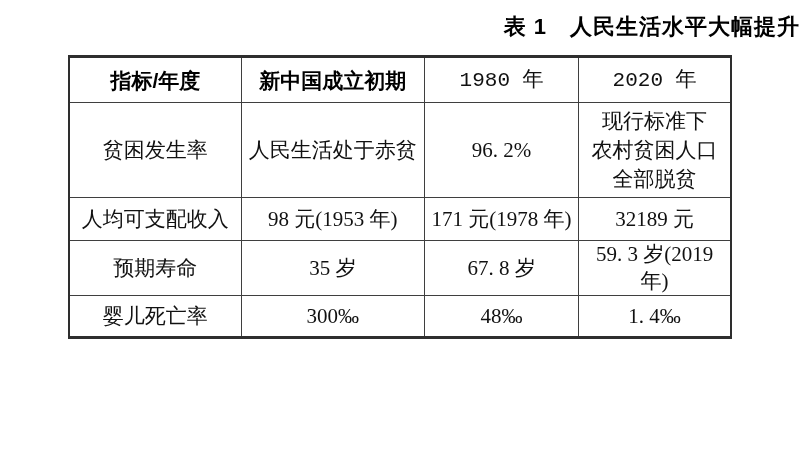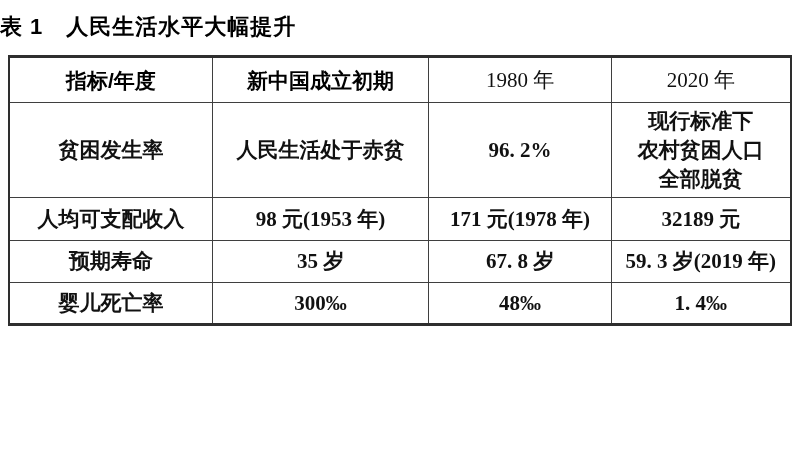--- a/index.html
+++ b/index.html
@@ -14,59 +14,59 @@
     background: #ffffff;
     color: #111111;
     font-family: "Liberation Serif", "DejaVu Serif", serif;
     overflow: hidden;
   }
   .caption {
     margin-top: 11px;
     margin-bottom: 0;
     height: 36px;
     line-height: 32px;
-    text-align: left;
+    text-align: right;
     font-family: "Liberation Sans", "DejaVu Sans", sans-serif;
     font-weight: 700;
     font-size: 22px;
     letter-spacing: 1px;
     color: #000000;
   }
   table.main {
     table-layout: fixed;
     border-collapse: collapse;
-    width: 784px;
+    width: 664px;
     margin: 8px auto 4px auto;
     border: 2px solid #2e2e2e;
     border-top-width: 3px;
     border-bottom-width: 3px;
   }
   col.c1 { width: 26.0%; }
   col.c2 { width: 27.7%; }
   col.c3 { width: 23.3%; }
   col.c4 { width: 23.0%; }
   th, td {
     border: 1px solid #3f3f3f;
     text-align: center;
     vertical-align: middle;
     padding: 0 2px;
     font-size: 21px;
     line-height: 27px;
     white-space: pre-line;
-    font-weight: bold;
+    font-weight: normal;
     overflow: hidden;
   }
   th.hd-black {
     font-family: "Liberation Sans", "DejaVu Sans", sans-serif;
     font-weight: 700;
     font-size: 21px;
     color: #000000;
   }
   th.hd-year {
-    font-family: Liberation Serif, serif;
+    font-family: Liberation Mono, monospace;
     font-weight: normal;
   }
   tr.hdr   { height: 46px; }
   tr.r0    { height: 95px; }
   tr.r1    { height: 43px; }
   tr.r2    { height: 42px; padding-left: 35px; }
   tr.r3    { height: 42px; }
   tr.r4    { height: 41px; }
   tr.r5    { height: 55px; }
   tr.r6    { height: 33px; }

